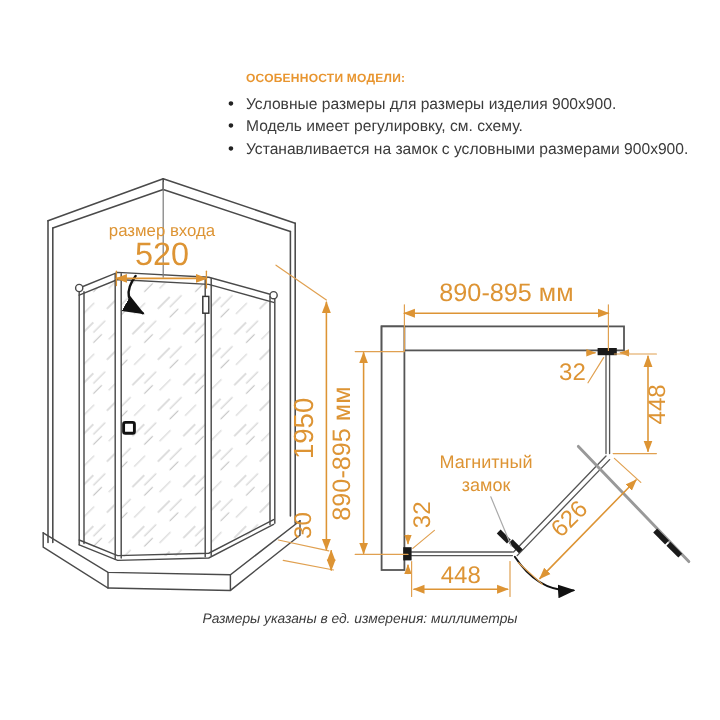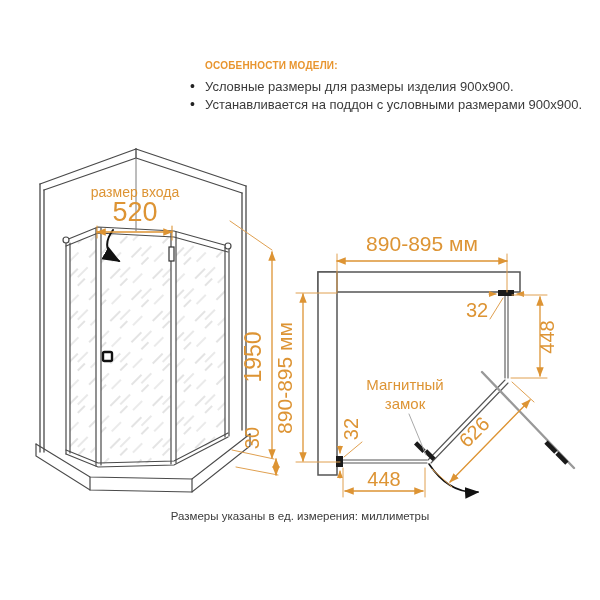--- a/index.html
+++ b/index.html
@@ -15,37 +15,38 @@
     margin:0 0 7px 19px;font-size:10px;font-weight:bold;color:#e8952f;letter-spacing:.2px;
   }
   .features ul{list-style:none;margin:0;padding:0;font-size:13px;line-height:1.42;}
   .features li{position:relative;padding-left:19px;}
   .features li::before{
     content:"\2022";position:absolute;left:4px;top:-1px;font-size:14px;color:#222;
   }
   
   .footer{
     position:absolute;left:0;right:0;top:510px;text-align:center;
-    font-size:11.5px;color:#3b3b3b;
+    font-size:11.5px;color:#3b3b3b;font-style:italic;
   }
   svg{position:absolute;left:0;top:0;}
   svg text{font-family:"Liberation Sans","DejaVu Sans",sans-serif;}
   .dim-num{fill:#dd9434;}
   .dim-lbl{fill:#dd9434;}
 </style>
 </head>
 <body>
 
 <div class="canvas">
 
   <div class="features">
     <h3>ОСОБЕННОСТИ МОДЕЛИ:</h3>
     <ul>
       <li>Условные размеры для размеры изделия 900x900.</li>
-      <li>Устанавливается на поддон с условными размерами 900x900.</li>
+      <li>Модель имеет регулировку, см. схему.</li>
+      <li>Устанавливается на замок с условными размерами 900x900.</li>
     </ul>
   </div>
 
   <svg width="600" height="600" viewBox="0 0 600 600">
     <defs>
       <pattern id="glassHatch" width="30" height="30" patternUnits="userSpaceOnUse" patternTransform="rotate(-45)">
         <line x1="1" y1="5" x2="15" y2="5" stroke="#c8c8c8" stroke-width="1"></line>
         <line x1="9" y1="11" x2="23" y2="11" stroke="#d2d2d2" stroke-width="1"></line>
         <line x1="3" y1="17" x2="13" y2="17" stroke="#c8c8c8" stroke-width="1"></line>
         <line x1="14" y1="24" x2="27" y2="24" stroke="#d6d6d6" stroke-width="1"></line>

